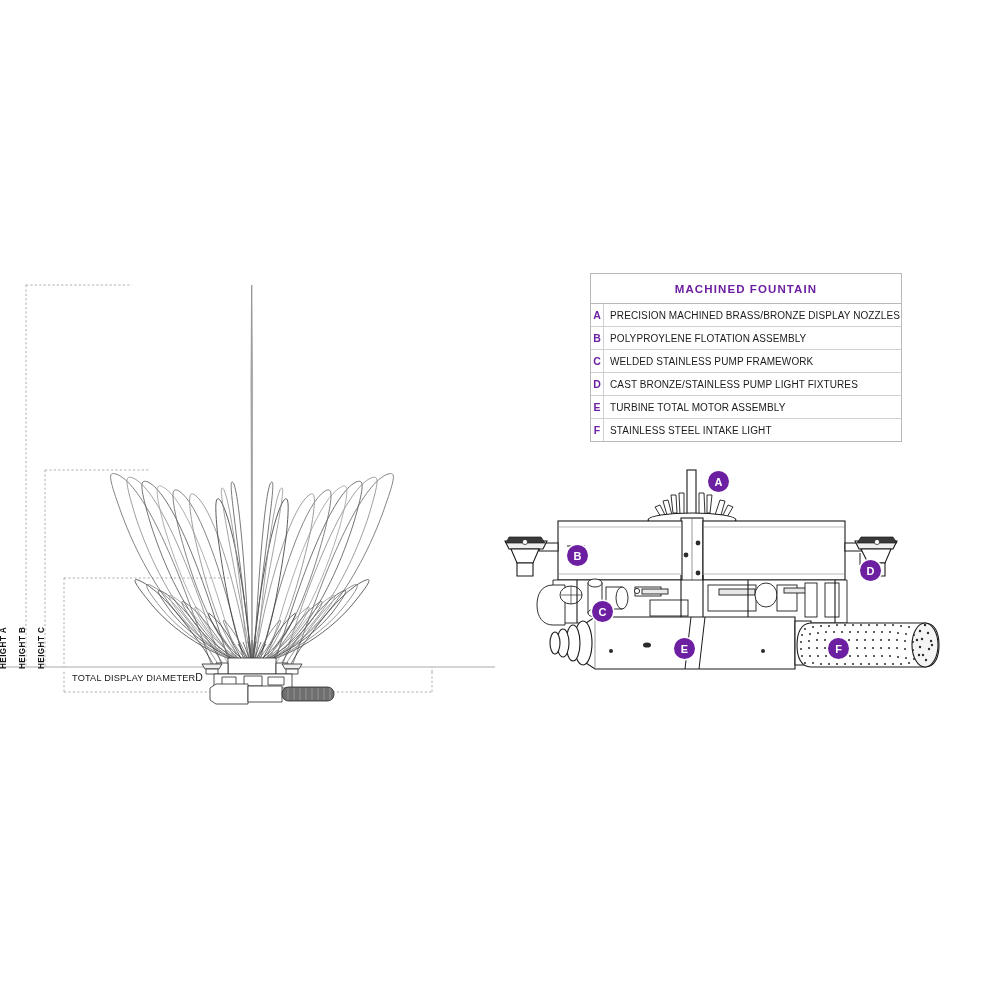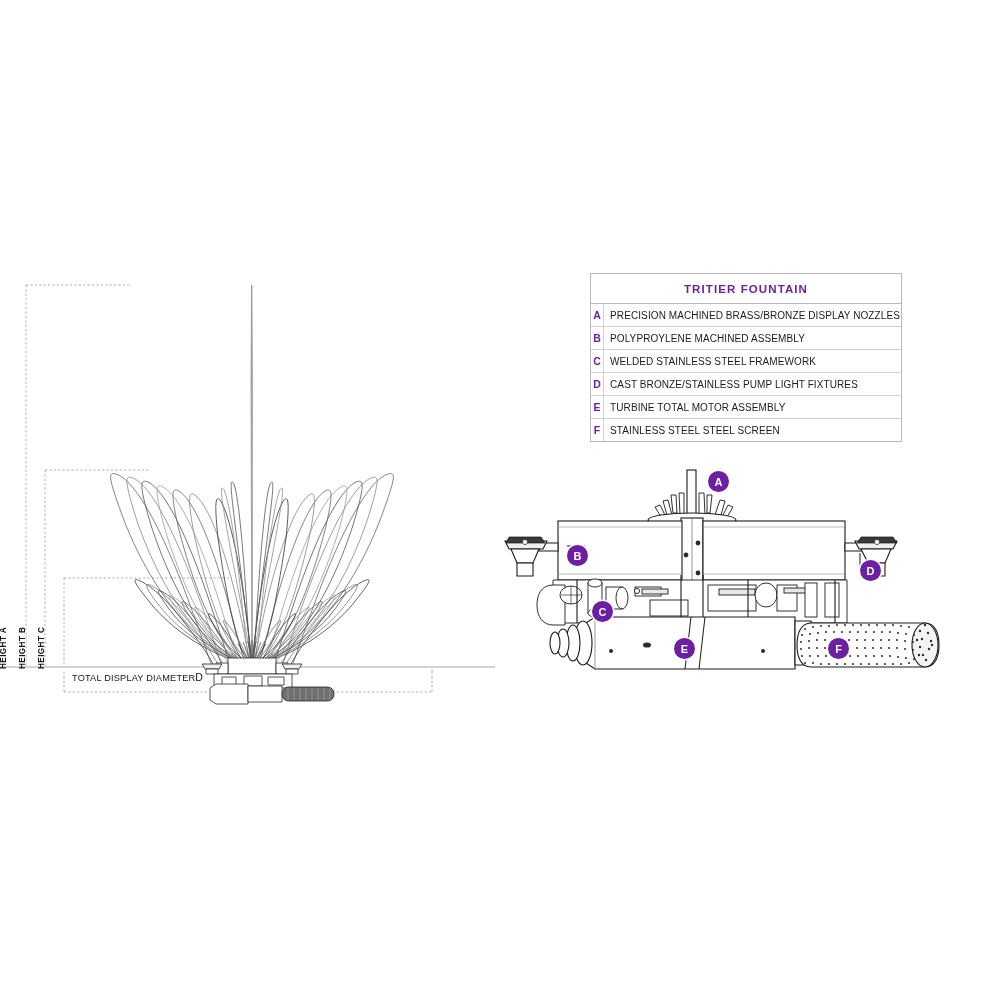--- a/index.html
+++ b/index.html
@@ -186,48 +186,48 @@
 
   <div id="lbl-diam">
     <span>TOTAL DISPLAY DIAMETER</span><span class="dl">D</span>
   </div>
 
   <div id="legend">
     <table>
       <thead>
         <tr>
           <th class="hdr-cell" colspan="2">
-            <span class="hdr-text">TRITIER FOUNTAIN</span>
+            <span class="hdr-text">MACHINED FOUNTAIN</span>
           </th>
         </tr>
       </thead>
       <tbody>
         <tr>
           <td class="k">A</td>
           <td class="v">PRECISION MACHINED BRASS/BRONZE DISPLAY  NOZZLES</td>
         </tr>
         <tr>
           <td class="k">B</td>
-          <td class="v">POLYPROYLENE MACHINED ASSEMBLY</td>
+          <td class="v">POLYPROYLENE FLOTATION ASSEMBLY</td>
         </tr>
         <tr>
           <td class="k">C</td>
-          <td class="v">WELDED STAINLESS STEEL FRAMEWORK</td>
+          <td class="v">WELDED STAINLESS PUMP FRAMEWORK</td>
         </tr>
         <tr>
           <td class="k">D</td>
           <td class="v">CAST BRONZE/STAINLESS PUMP LIGHT FIXTURES</td>
         </tr>
         <tr>
           <td class="k">E</td>
           <td class="v">TURBINE TOTAL MOTOR ASSEMBLY</td>
         </tr>
         <tr>
           <td class="k">F</td>
-          <td class="v">STAINLESS STEEL STEEL SCREEN</td>
+          <td class="v">STAINLESS STEEL INTAKE LIGHT</td>
         </tr>
       </tbody>
     </table>
   </div>
 
   <svg id="cutaway" width="460" height="240" style="position:absolute;left:495px;top:455px;" stroke="#1b1b1b" fill="#ffffff" stroke-width="1.1">
 
     <g>
       <rect x="192" y="15" width="9" height="48" fill="#fff"></rect>
       <g stroke-width="0.9">

